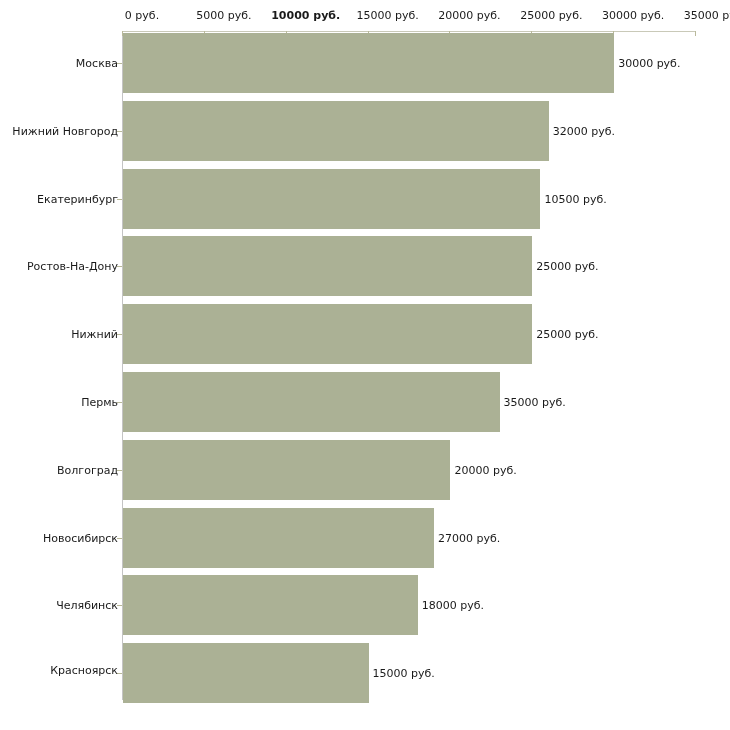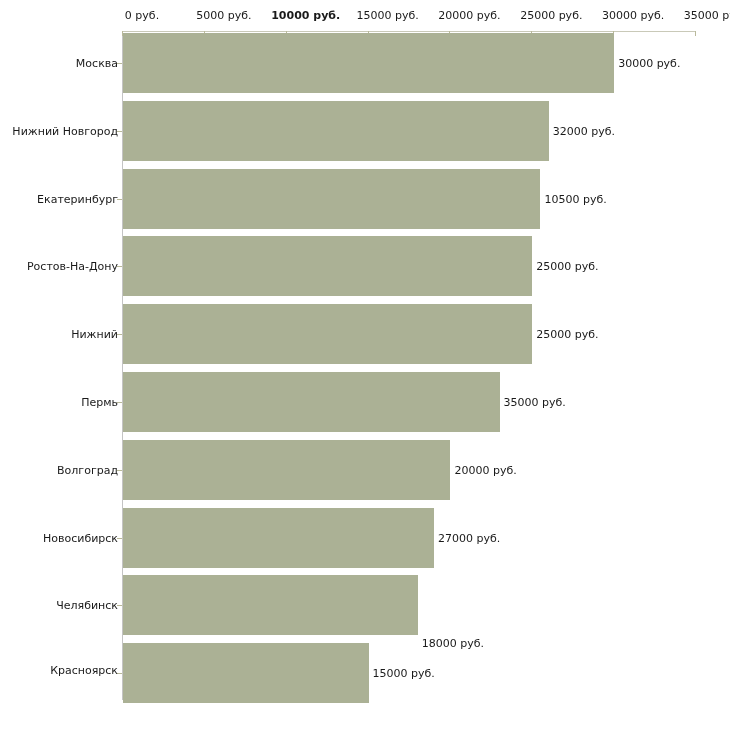--- a/index.html
+++ b/index.html
@@ -148,18 +148,18 @@
       <div class="bar-value" style="left: 536.286px; top: 266.4px;">25000 руб.</div>
       <div class="bar" style="top: 304.2px; width: 409.286px; background: rgb(171, 177, 149);"></div>
       <div class="bar-value" style="left: 536.286px; top: 334.2px;">25000 руб.</div>
       <div class="bar" style="top: 372px; width: 376.543px; background: rgb(171, 177, 149);"></div>
       <div class="bar-value" style="left: 503.543px; top: 402px;">35000 руб.</div>
       <div class="bar" style="top: 439.8px; width: 327.429px; background: rgb(171, 177, 149);"></div>
       <div class="bar-value" style="left: 454.429px; top: 469.8px;">20000 руб.</div>
       <div class="bar" style="top: 507.6px; width: 311.057px; background: rgb(171, 177, 149);"></div>
       <div class="bar-value" style="left: 438.057px; top: 537.6px;">27000 руб.</div>
       <div class="bar" style="top: 575.4px; width: 294.686px; background: rgb(171, 177, 149);"></div>
-      <div class="bar-value" style="left: 421.686px; top: 605.4px; margin-top: 38px;">18000 руб.</div>
+      <div class="bar-value" style="left: 421.686px; top: 605.4px;">18000 руб.</div>
       <div class="bar" style="top: 643.2px; width: 245.571px; background: rgb(171, 177, 149);"></div>
       <div class="bar-value" style="left: 372.571px; top: 673.2px;">15000 руб.</div>
     </div>
 
 </div>
 
 </body></html>

